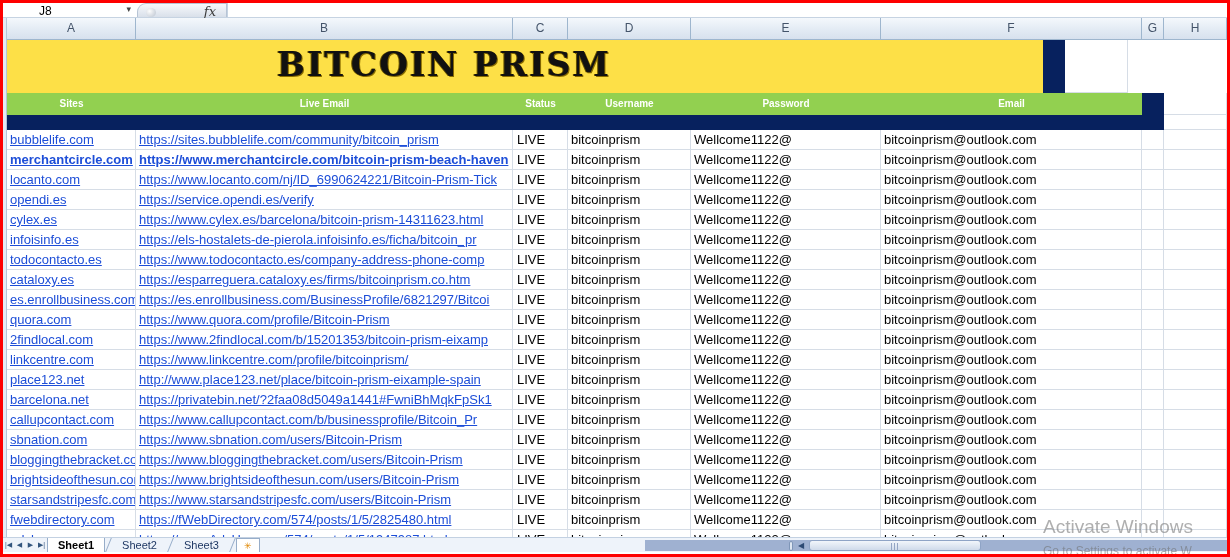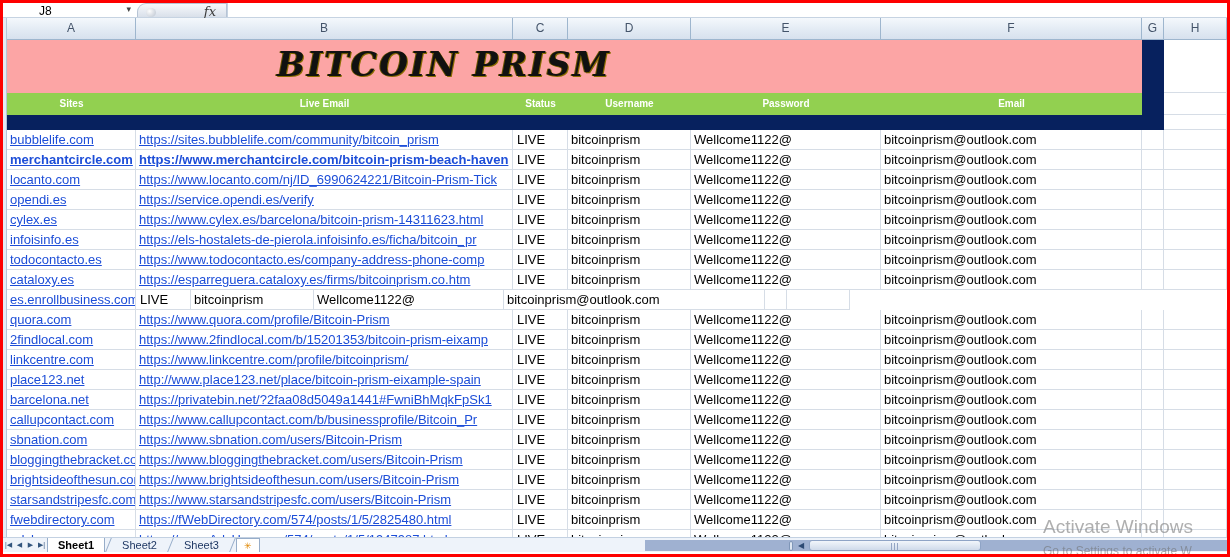--- a/index.html
+++ b/index.html
@@ -32,21 +32,21 @@
   .colhdrs { display:flex; height:22px; }
   .colhdrs .h { background:linear-gradient(#f4f8fc 0%, #e3ebf4 55%, #d7e1ee 100%);
                 border-right:1px solid #9eb6ce; border-bottom:1px solid #9eb6ce;
                 font-size:12px; color:#44546a; text-align:center; line-height:21px; }
 
   .col-a{width:129px}.col-b{width:377px}.col-c{width:55px}.col-d{width:123px}
   .col-e{width:190px}.col-f{width:261px}.col-g{width:22px}.col-h{width:63px}
 
   .band { display:flex; }
   .banner-band { height:53px; }
-  .banner-cell { width:1135px; background:#fca5a5; position:relative;font-style:italic; }
+  .banner-cell { width:1036px; background:#fde047; position:relative; }
   .banner-title { position:absolute; left:0; top:5px; width:874px; text-align:center;
                   font-family:"DejaVu Serif", serif; font-weight:bold; font-size:33px;
                   letter-spacing:2px; color:#111;
                   text-shadow:1px 1px 0 #8a6d00, -1px 0 0 #6b5500; }
   .g-navy { width:22px; background:#07215e; }
   .h-white { width:63px; background:#fff; border-right:1px solid #d6dde6; border-bottom:1px solid #d6dde6; }
 
   .green-band { height:22px; }
   .green-band .gh { background:#92d050; color:#fff; font-weight:bold; font-size:10px;
                     text-align:center; line-height:22px; }
@@ -228,20 +228,21 @@
           <div class="c cb link">https://esparreguera.cataloxy.es/firms/bitcoinprism.co.htm</div>
           <div class="c cc">LIVE</div>
           <div class="c cd">bitcoinprism</div>
           <div class="c ce">Wellcome1122@</div>
           <div class="c cf">bitcoinprism@outlook.com</div>
           <div class="c cg"></div>
           <div class="c ch"></div>
         </div>
           <div class="r">
           <div class="c ca link">es.enrollbusiness.com</div>
+          <div class="c cb link">https://es.enrollbusiness.com/BusinessProfile/6821297/Bitcoi</div>
           <div class="c cc">LIVE</div>
           <div class="c cd">bitcoinprism</div>
           <div class="c ce">Wellcome1122@</div>
           <div class="c cf">bitcoinprism@outlook.com</div>
           <div class="c cg"></div>
           <div class="c ch"></div>
         </div>
           <div class="r">
           <div class="c ca link">quora.com</div>
           <div class="c cb link">https://www.quora.com/profile/Bitcoin-Prism</div>

